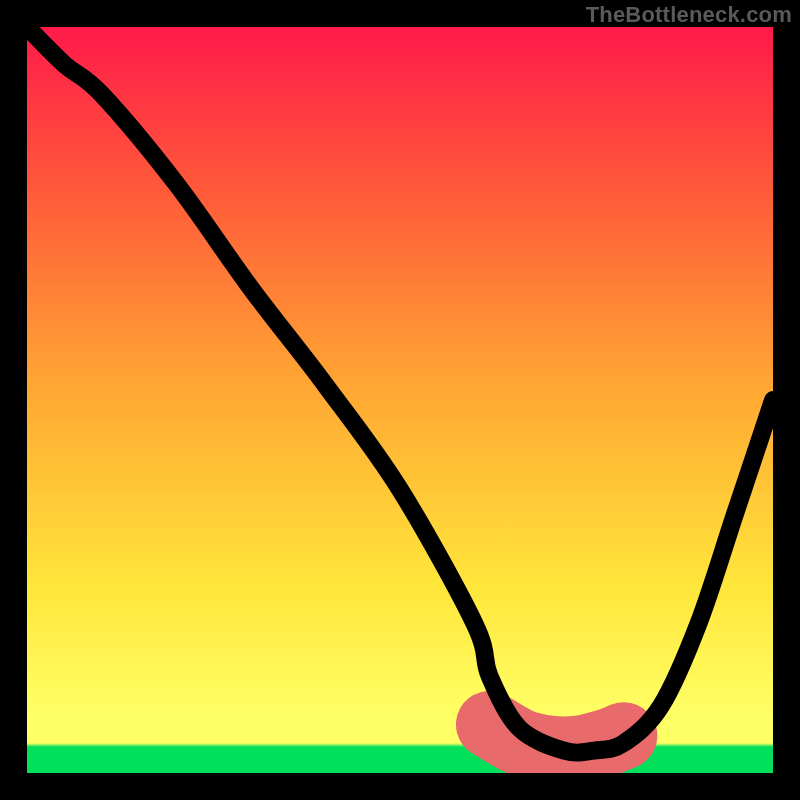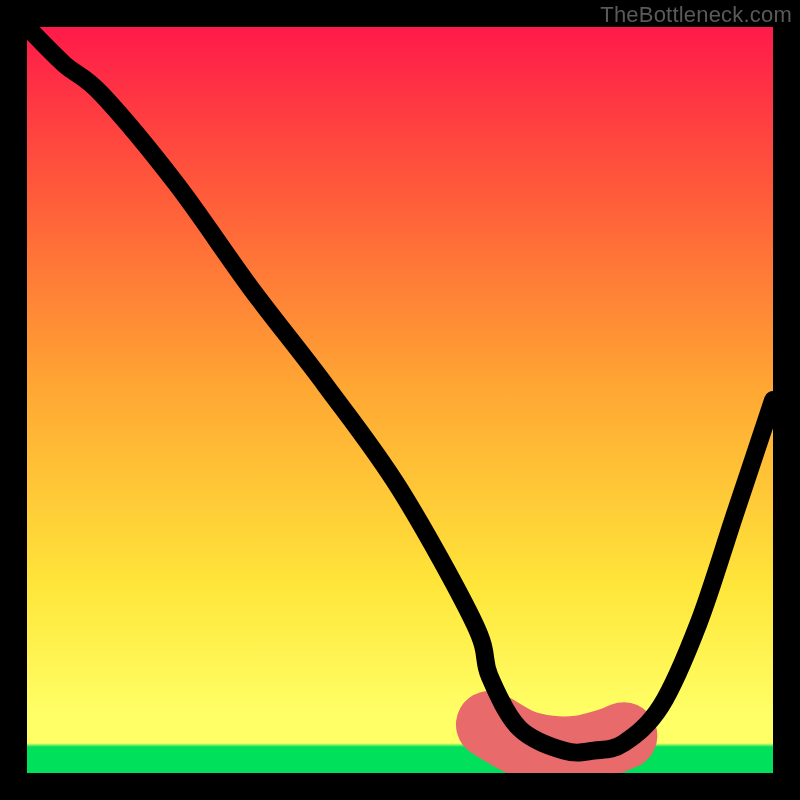--- a/index.html
+++ b/index.html
@@ -16,21 +16,21 @@
     width: 800px;
     height: 800px;
     background: #000;
   }
   .watermark {
     position: absolute;
     top: 2px;
     right: 8px;
     color: #5a5a5a;
     font-size: 22px;
-    font-weight: 400;
+    font-weight: 700;
     letter-spacing: 0.2px;
     z-index: 5;
   }
   .plot-wrap {
     position: absolute;
     left: 27px;
     top: 27px;
     width: 746px;
     height: 746px;
   }

